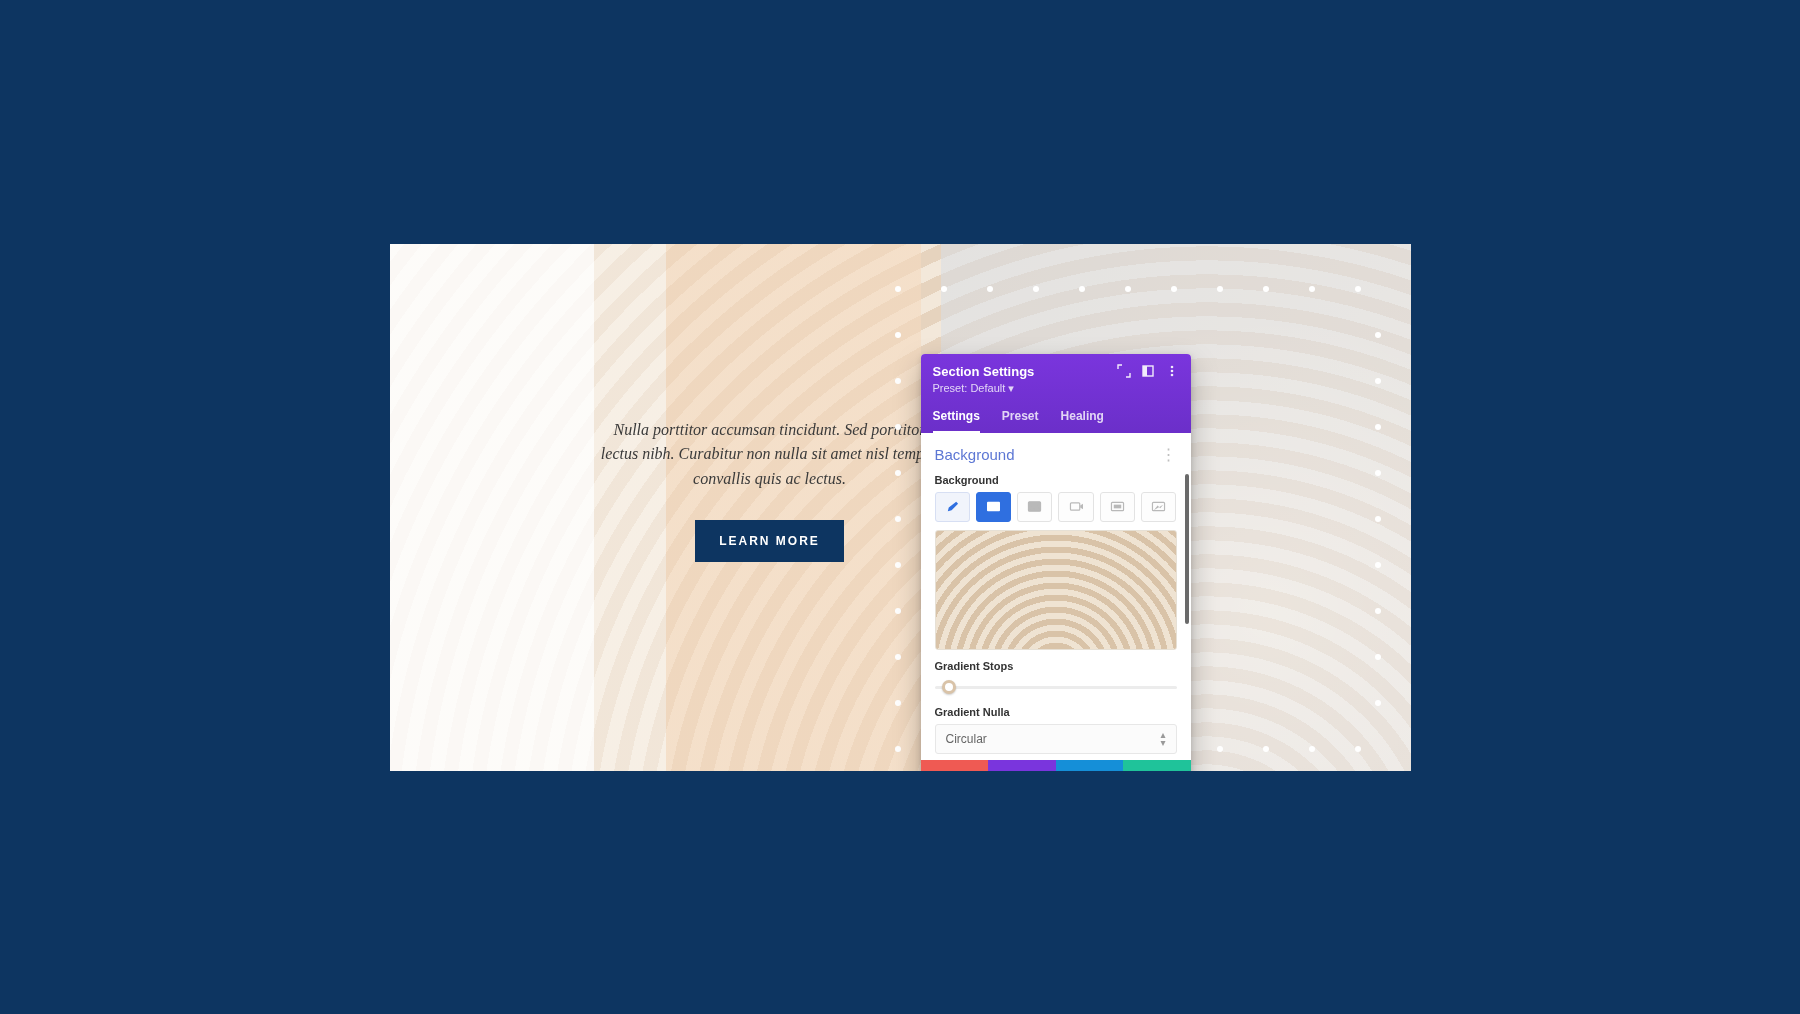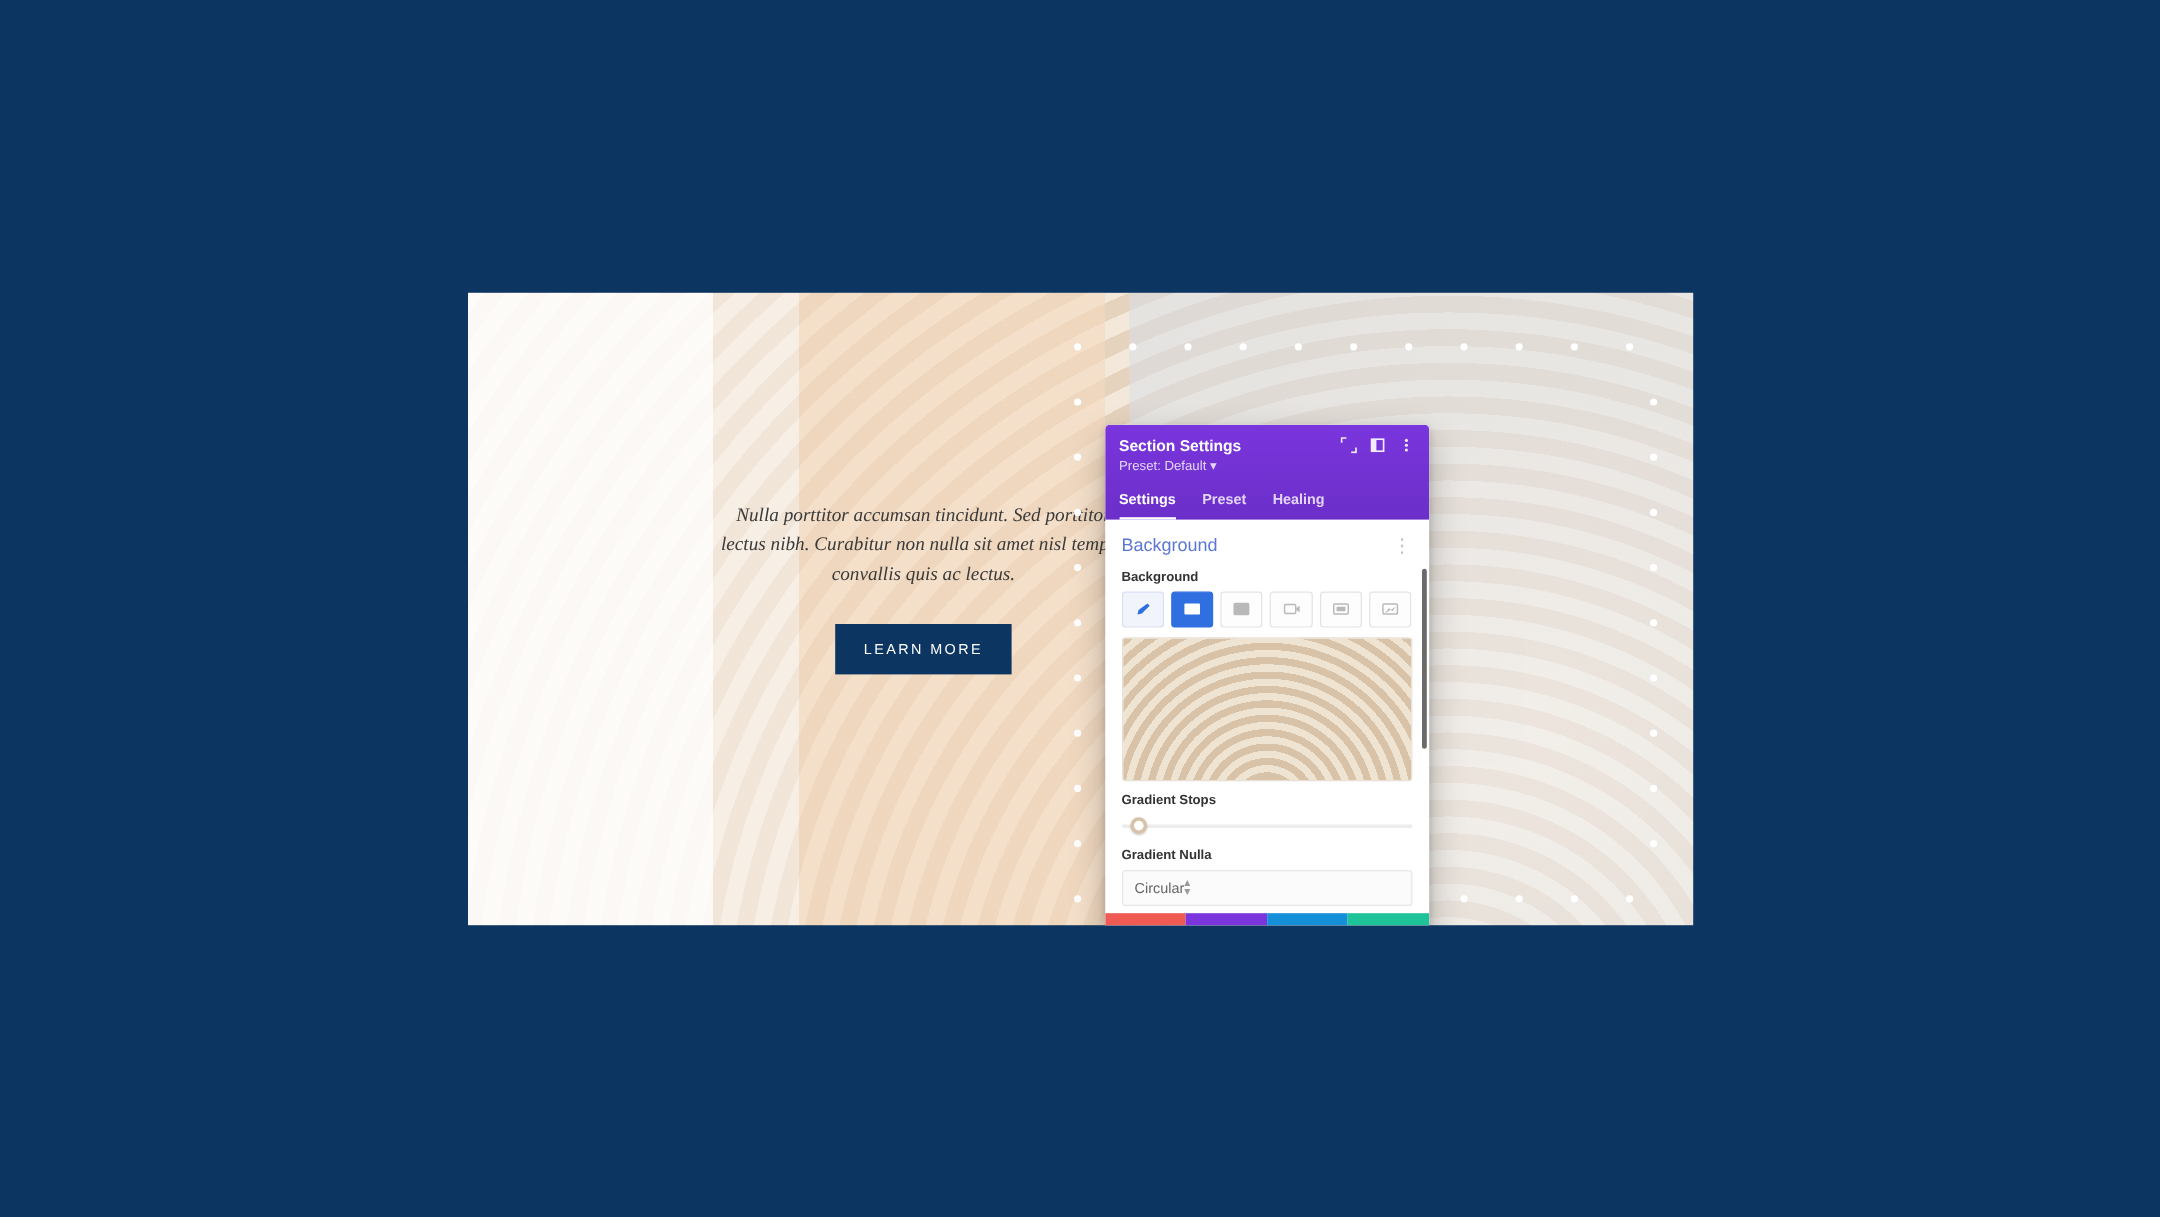--- a/index.html
+++ b/index.html
@@ -65,21 +65,21 @@
     font-size: 16px;
     line-height: 1.55;
     color: #3a3a3a;
   }
   .hero .btn {
     display: inline-block;
     margin-top: 28px;
     background: #0d3561;
     color: #fff;
     font-size: 12px;
-    font-weight: 400;
+    font-weight: 700;
     letter-spacing: 2px;
     padding: 14px 24px;
     border: none;
     cursor: pointer;
   }
 
   
   .selection-dots {
     position: absolute;
     left: 505px; top: 42px;
@@ -218,21 +218,21 @@
     position: absolute; top: 2px;
     width: 14px; height: 14px;
     border-radius: 50%;
     background: #fff;
     border: 3px solid #d9c3a8;
     box-shadow: 0 1px 2px rgba(0,0,0,.2);
     cursor: grab;
   }
 
   .select-field {
-    display: flex; align-items: center; 
+    display: flex; align-items: center; justify-content: space-between;
     height: 30px;
     padding: 0 10px;
     border: 1px solid #e7e7e7;
     border-radius: 3px;
     background: #fbfbfb;
     font-size: 12px;
     color: #666;
     cursor: pointer;
     margin-top: 4px;
   }

